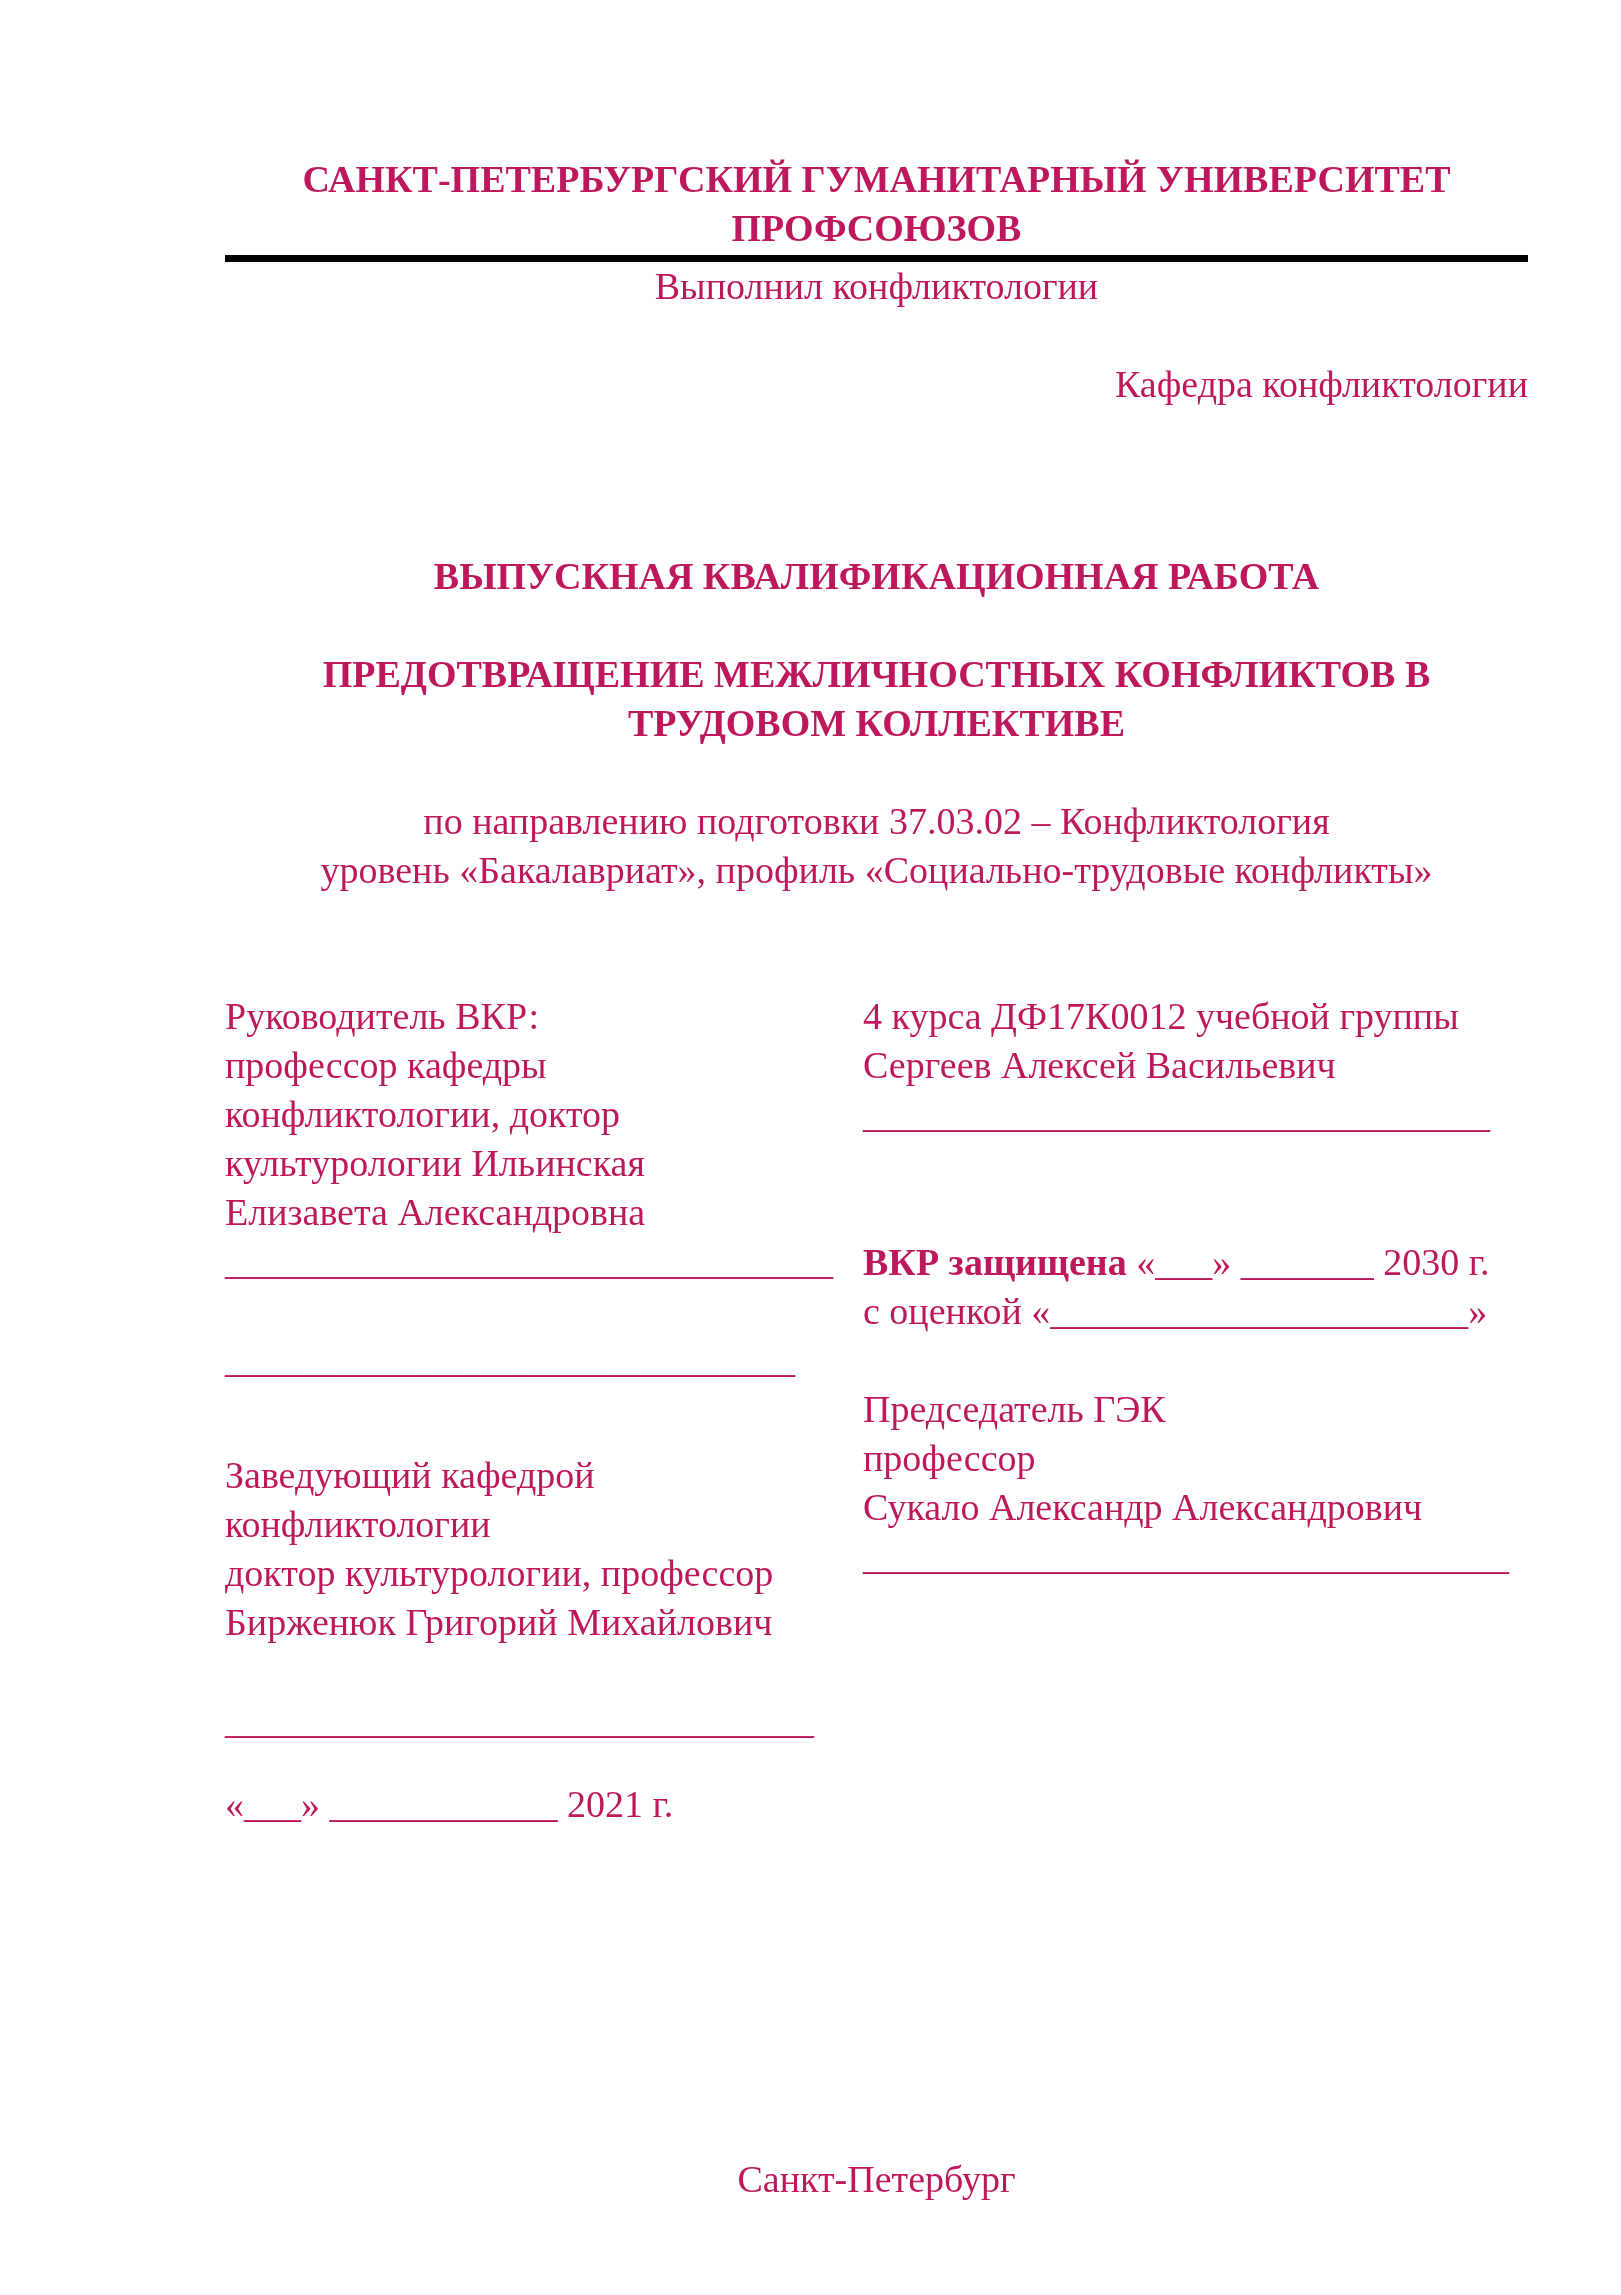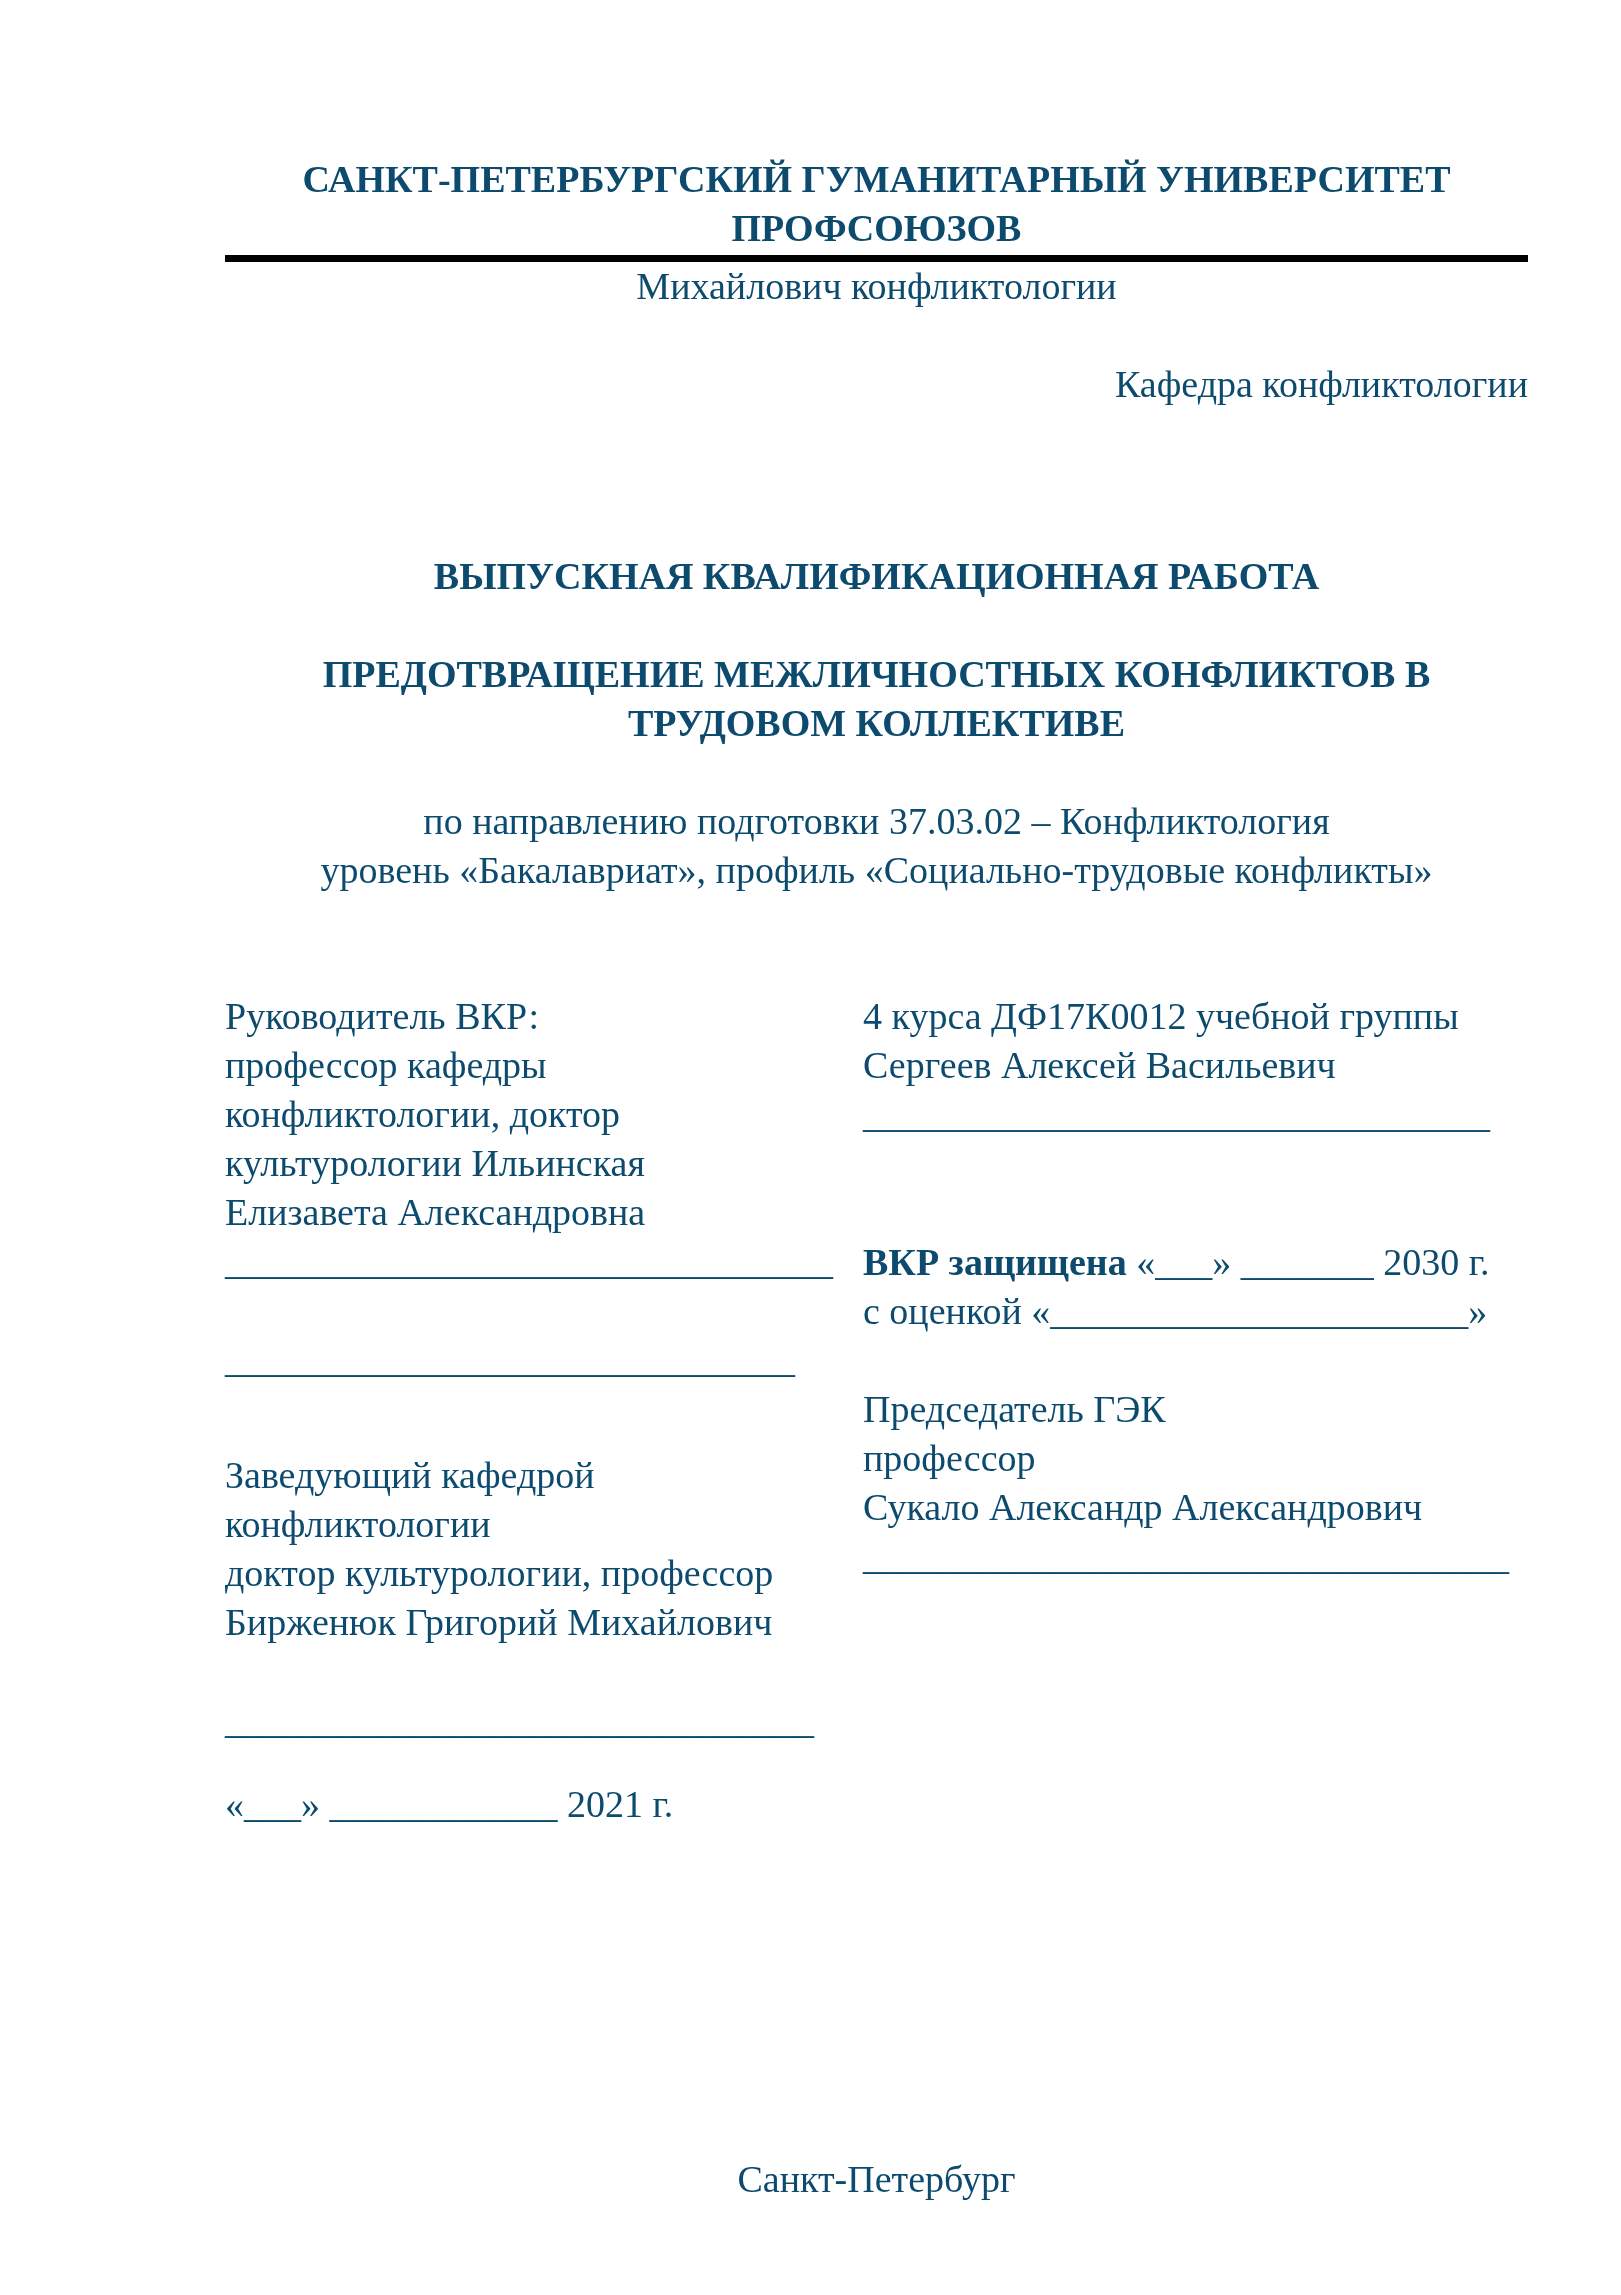--- a/index.html
+++ b/index.html
@@ -1,21 +1,21 @@
 <!DOCTYPE html>
 <html style="font-size:12.6px"><head>
 <meta charset="utf-8">
 <style>
   html,body{margin:0;padding:0;background:#e8e8e8;}
   .page{
     position:relative;
     width:1622px;height:2295px;
     margin:0 auto;
     background:#ffffff;
-    color:#0c4a6e;
+    color:#be185d;
     font-family:"Liberation Serif","DejaVu Serif",serif;
     font-size:38px;
     line-height:49px;
     overflow:hidden;
   }
   .content{padding:155px 94px 0 225px;}
   .bold{font-weight:bold;}
   .center{text-align:center;white-space:nowrap;}
   .right-align{text-align:right;white-space:nowrap;}
   .line{white-space:nowrap;}
@@ -43,21 +43,21 @@
 <body>
 
 <div class="page">
   <div class="content">
 
     <div class="center bold">САНКТ-ПЕТЕРБУРГСКИЙ ГУМАНИТАРНЫЙ УНИВЕРСИТЕТ</div>
     <div class="center bold">ПРОФСОЮЗОВ</div>
 
     <div class="rule"></div>
 
-    <div class="center">Михайлович конфликтологии</div>
+    <div class="center">Выполнил конфликтологии</div>
     <div class="right-align dept">Кафедра конфликтологии</div>
 
     <div class="center bold work-type">ВЫПУСКНАЯ КВАЛИФИКАЦИОННАЯ РАБОТА</div>
 
     <div class="center bold title-line1">ПРЕДОТВРАЩЕНИЕ МЕЖЛИЧНОСТНЫХ КОНФЛИКТОВ В</div>
     <div class="center bold">ТРУДОВОМ КОЛЛЕКТИВЕ</div>
 
     <div class="center direction">по направлению подготовки 37.03.02 – Конфликтология</div>
     <div class="center">уровень «Бакалавриат», профиль «Социально-трудовые конфликты»</div>
 

